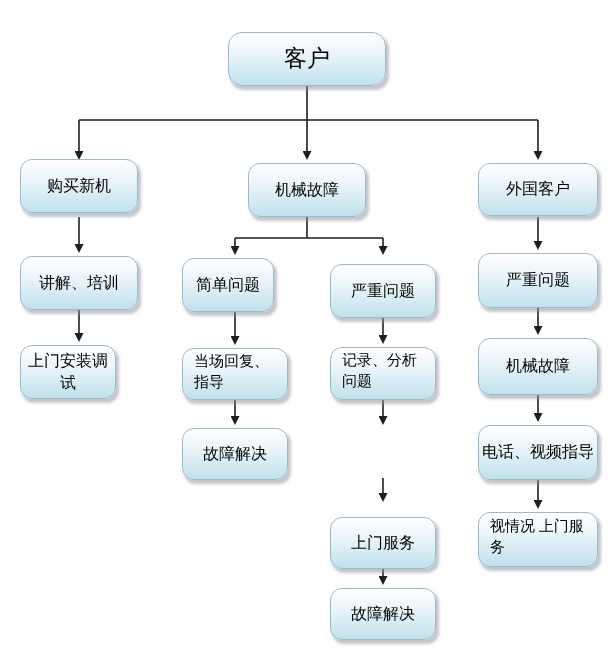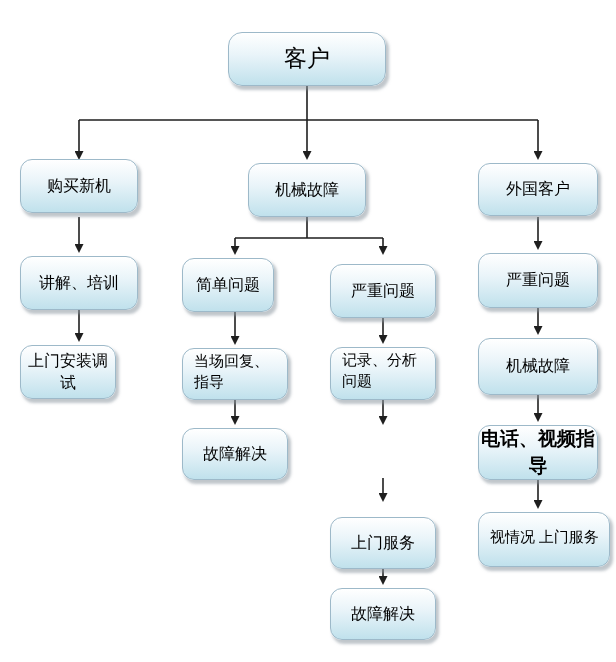--- a/index.html
+++ b/index.html
@@ -54,41 +54,41 @@
     box-shadow:2.5px 3.5px 3px rgba(140,152,160,0.55);
   }
   .node.big{ font-size:23px; border-radius:14px; }
   .node.wrap{
     justify-content:flex-start;
     text-align:left;
     align-items:center;
     padding:0 4px 5px 11px;
     font-size:15px;
   }
-  .node.small{ font-size:19px; padding:20px 2px;font-weight:bold; }
+  .node.small{ font-size:16px; padding:20px 2px; }
 
   
   .n-customer        {left:228px; top:32px;  width:158px; height:54px;}
   .n-buy-new         {left:20px;  top:159px; width:118px; height:54px;}
   .n-mech-fault      {left:248px; top:163px; width:118px; height:54px;}
   .n-foreign         {left:478px; top:163px; width:120px; height:53px;text-align:right;}
   .n-explain-training{left:20px;  top:256px; width:118px; height:54px;}
   .n-onsite-install  {left:20px;  top:345px; width:96px; height:54px;}
   .n-simple          {left:182px; top:258px; width:92px; height:54px;}
   .n-onspot          {left:182px; top:348px; width:106px; height:52px;}
   .n-fault-left      {left:182px; top:428px; width:106px; height:52px;}
   .n-serious         {left:330px; top:264px; width:106px; height:54px;}
   .n-record          {left:330px; top:347px; width:106px; height:53px;}
   .n-plan            {left:330px; top:428px; width:106px; height:50px;}
   .n-onsite-service  {left:330px; top:505px; width:106px; height:52px;margin-top:12px;}
   .n-fault-mid       {left:330px; top:588px; width:106px; height:52px;}
   .n-explain-r       {left:478px; top:253px; width:120px; height:55px;}
   .n-mech-r          {left:478px; top:338px; width:120px; height:57px;}
   .n-phone           {left:478px; top:425px; width:120px; height:55px;}
-  .n-situational     {left:478px; top:512px; width:132px; height:55px;}
+  .n-situational     {left:478px; top:512px; width:120px; height:55px;}
 </style>
 </head>
 <body>
 
 <div class="canvas">
 
   <svg class="wires" width="616" height="662" viewBox="0 0 616 662" aria-hidden="true">
     <defs>
       <marker id="arrowhead" markerWidth="9" markerHeight="9" refX="7" refY="4.5" orient="auto" markerUnits="userSpaceOnUse">
         <path d="M0,0 L9,4.5 L0,9 Z"></path>

